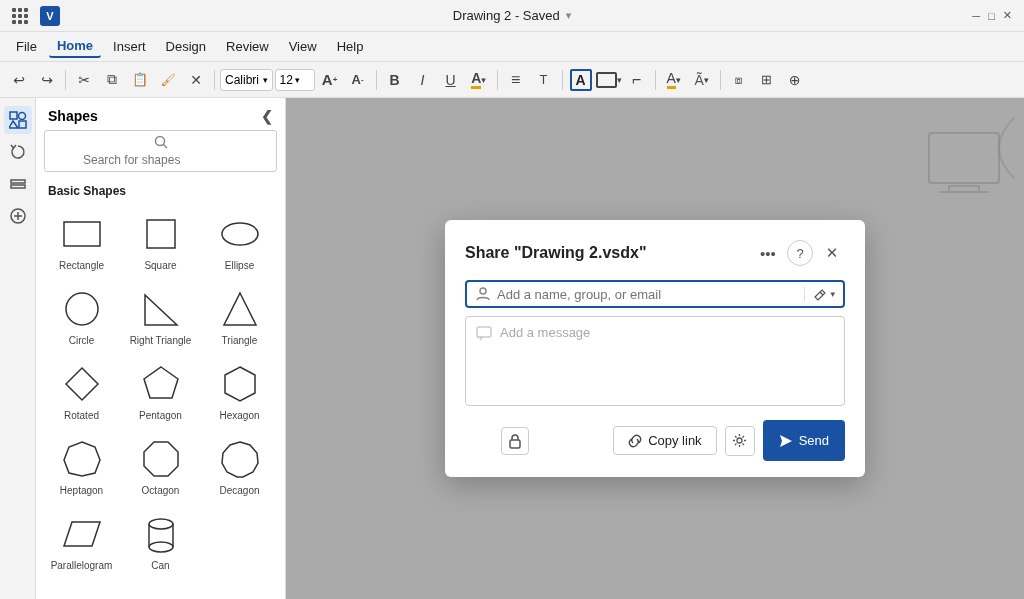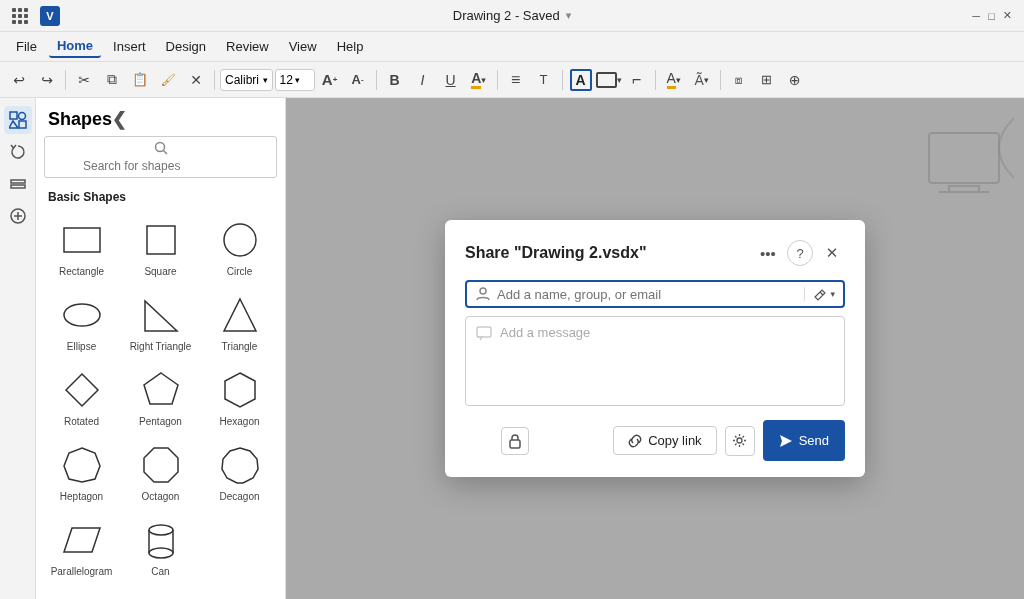--- a/index.html
+++ b/index.html
@@ -106,24 +106,25 @@
     
     .shapes-panel {
       width: 250px;
       background: #fff;
       border-right: 1px solid #ddd;
       display: flex;
       flex-direction: column;
     }
     .shapes-header {
       display: flex;
+      justify-content: space-between;
       align-items: center;
       padding: 10px 12px 6px;
       font-weight: 600;
-      font-size: 18px;
+      font-size: 14px;
     }
     .shapes-search {
       display: flex;
       align-items: center;
       margin: 0 8px 8px;
       border: 1px solid #ccc;
       border-radius: 3px;
       padding: 4px 6px;
       gap: 4px;
       flex-direction: column;
@@ -451,30 +452,30 @@
 
       <div class="shape-item">
         <svg class="shape-svg" viewBox="0 0 44 44">
             <rect x="8" y="8" width="28" height="28" fill="none" stroke="#333" stroke-width="1.5"></rect>
           </svg>
         <span class="shape-label">Square</span>
       </div>
 
       <div class="shape-item">
         <svg class="shape-svg" viewBox="0 0 44 44">
+            <ellipse cx="22" cy="22" rx="18" ry="11" fill="none" stroke="#333" stroke-width="1.5"></ellipse>
+          </svg>
+        <span class="shape-label">Ellipse</span>
+      </div>
+
+      <div class="shape-item">
+        <svg class="shape-svg" viewBox="0 0 44 44">
             <circle cx="22" cy="22" r="16" fill="none" stroke="#333" stroke-width="1.5"></circle>
           </svg>
         <span class="shape-label">Circle</span>
-      </div>
-
-      <div class="shape-item">
-        <svg class="shape-svg" viewBox="0 0 44 44">
-            <ellipse cx="22" cy="22" rx="18" ry="11" fill="none" stroke="#333" stroke-width="1.5"></ellipse>
-          </svg>
-        <span class="shape-label">Ellipse</span>
       </div>
 
       <div class="shape-item">
         <svg class="shape-svg" viewBox="0 0 44 44">
             <polygon points="6,38 6,8 38,38" fill="none" stroke="#333" stroke-width="1.5"></polygon>
           </svg>
         <span class="shape-label">Right Triangle</span>
       </div>
 
       <div class="shape-item">

